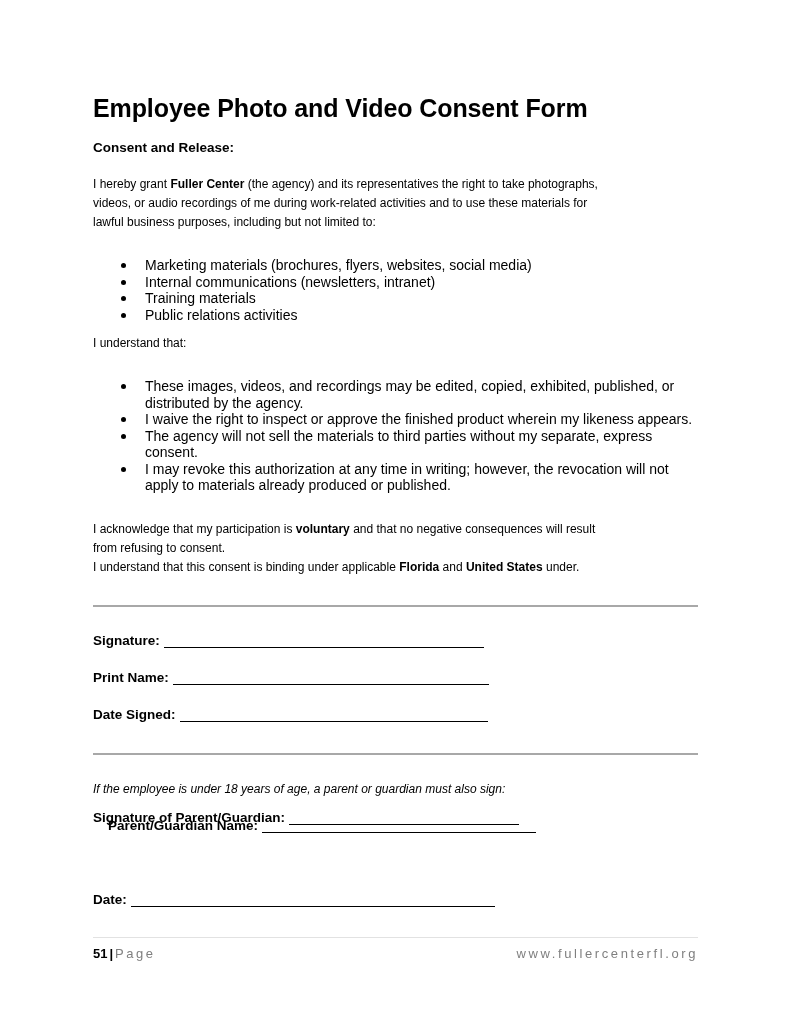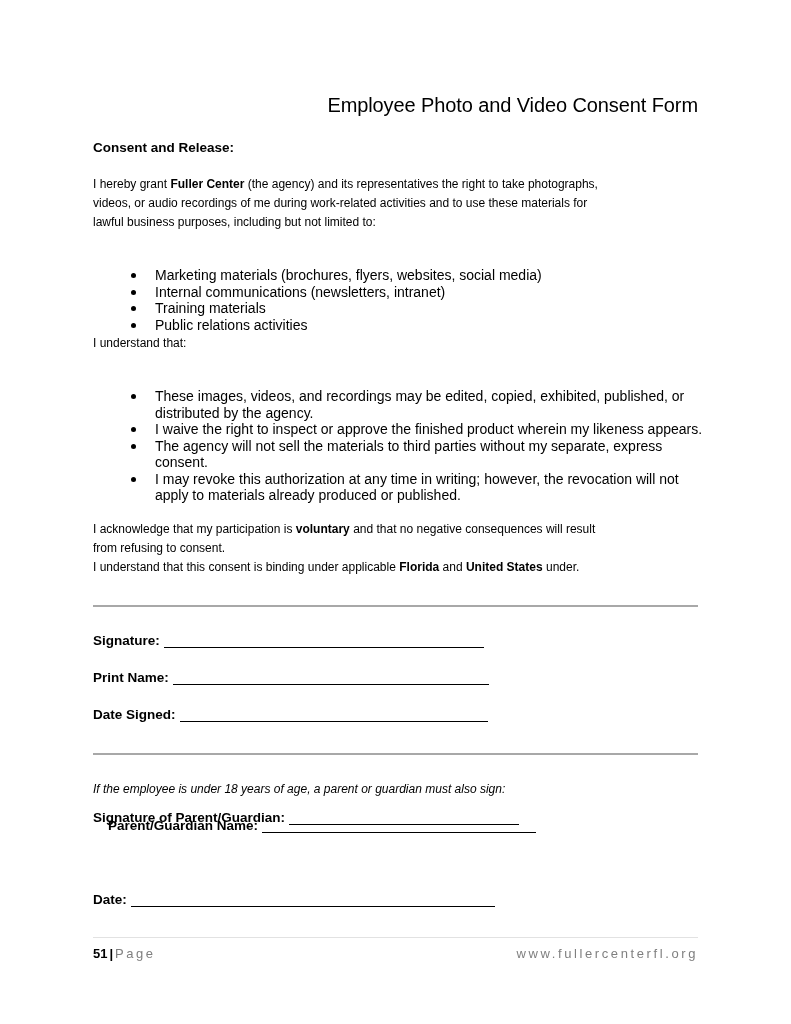--- a/index.html
+++ b/index.html
@@ -1,24 +1,24 @@
 <!DOCTYPE html>
 <html><head>
 <meta charset="utf-8">
 <style>
   html, body { margin: 0; padding: 0; background: #ffffff; }
   body { width: 791px; height: 1024px; position: relative; overflow: hidden;
          font-family: "Liberation Sans", sans-serif; color: #000; }
   .page { position: absolute; left: 93px; top: 0; width: 605px; }
-  .title { position: absolute; top: 94px; left: 0; width: 605px; text-align: right;
-           font-size: 20px; font-weight: normal; letter-spacing: -0.1px; }
+  .title { position: absolute; top: 94px; left: 0; width: 605px; text-align: left;
+           font-size: 25px; font-weight: bold; letter-spacing: -0.1px; }
   .abs { position: absolute; left: 0; }
   .p { font-size: 12px; line-height: 19px; }
   .h { font-size: 13.5px; font-weight: bold; }
-  ul.bl { position: absolute; left: 0; margin: 16px; padding: 0; list-style: none; width: 605px; }
+  ul.bl { position: absolute; left: 0; margin: 6px; padding: 0; list-style: none; width: 605px; }
   ul.bl li { position: relative; padding-left: 46px; font-size: 14px; line-height: 16.5px; }
   ul.bl li .dot { position: absolute; left: 22px; top: 6px; width: 5px; height: 5px;
                   border-radius: 50%; background: #000; }
   .divider { position: absolute; left: 0; width: 605px; height: 2px; background: #a8a8a8; }
   .field { position: absolute; left: 0; font-size: 13.5px; font-weight: bold; display: flex; align-items: flex-end; }
   .field .line { display: inline-block; border-bottom: 1px solid #000; height: 14px; margin-left: 4px; }
   .italic { font-style: italic; }
   .footer-rule { position: absolute; left: 0; top: 937px; width: 605px; height: 1px; background: #e2e2e2; }
   .footer { position: absolute; left: 0; top: 946px; width: 605px; font-size: 13px; display: flex; justify-content: space-between; }
   .pg-num { font-weight: bold; }

